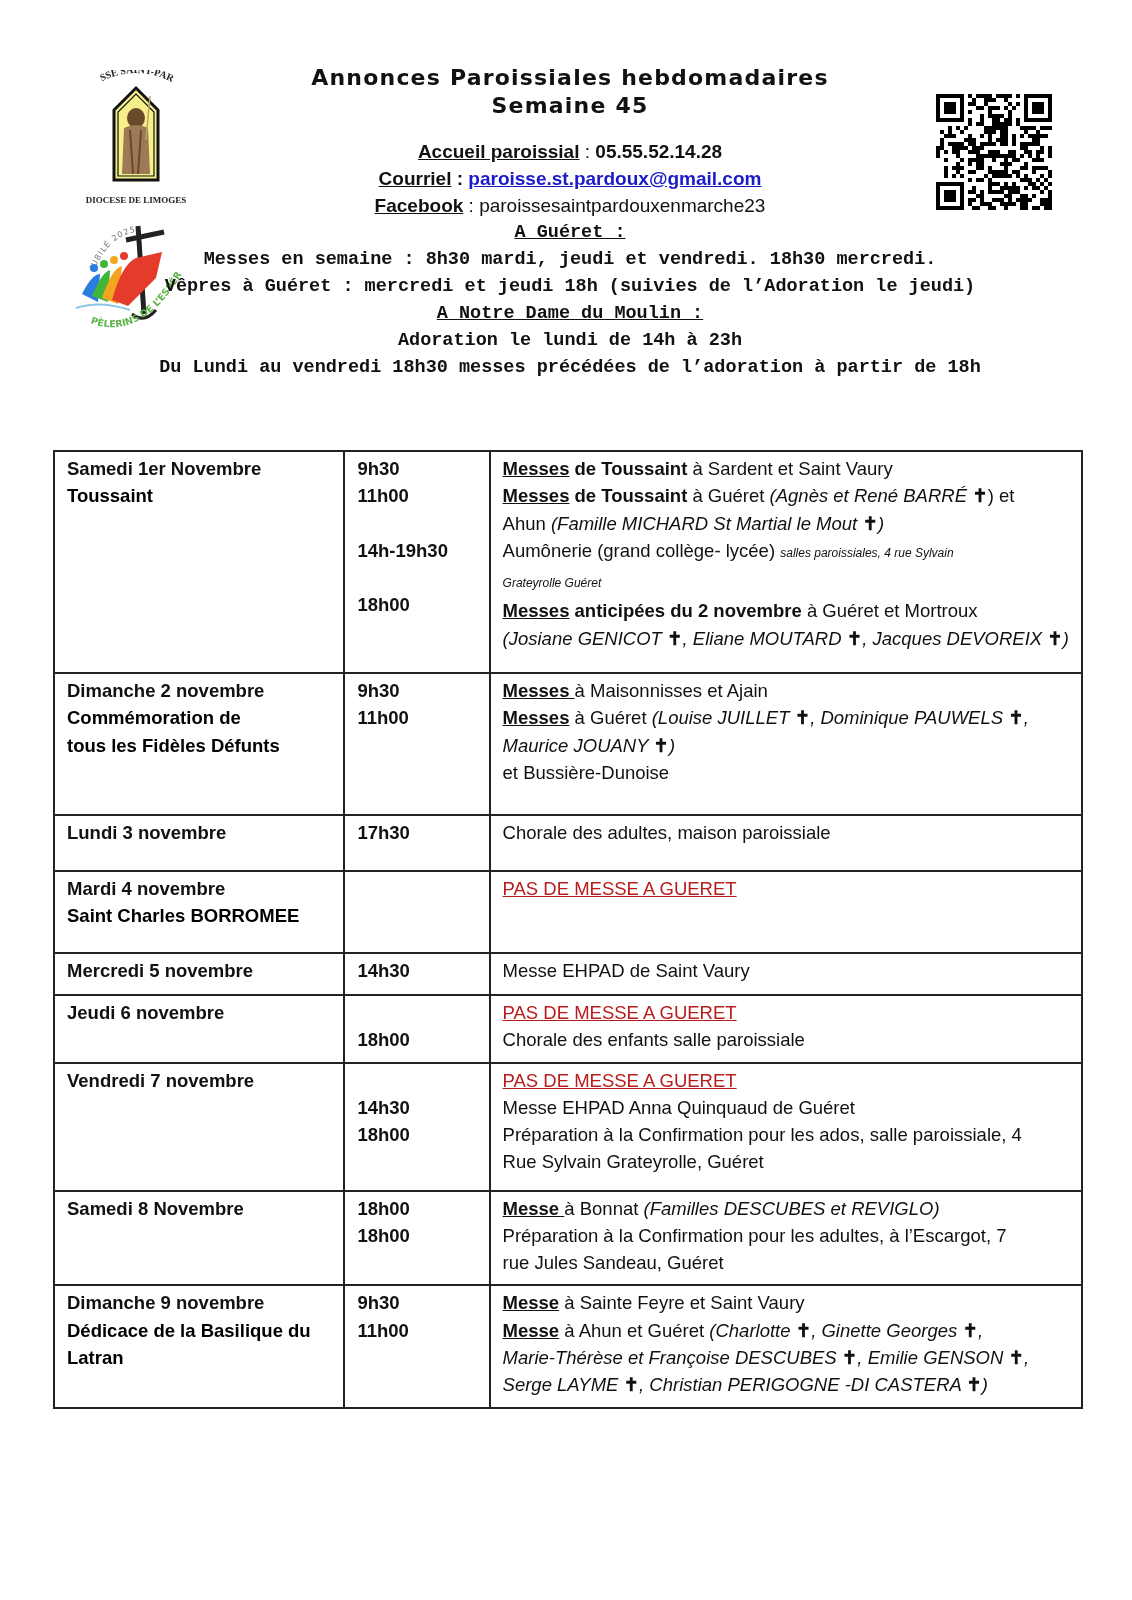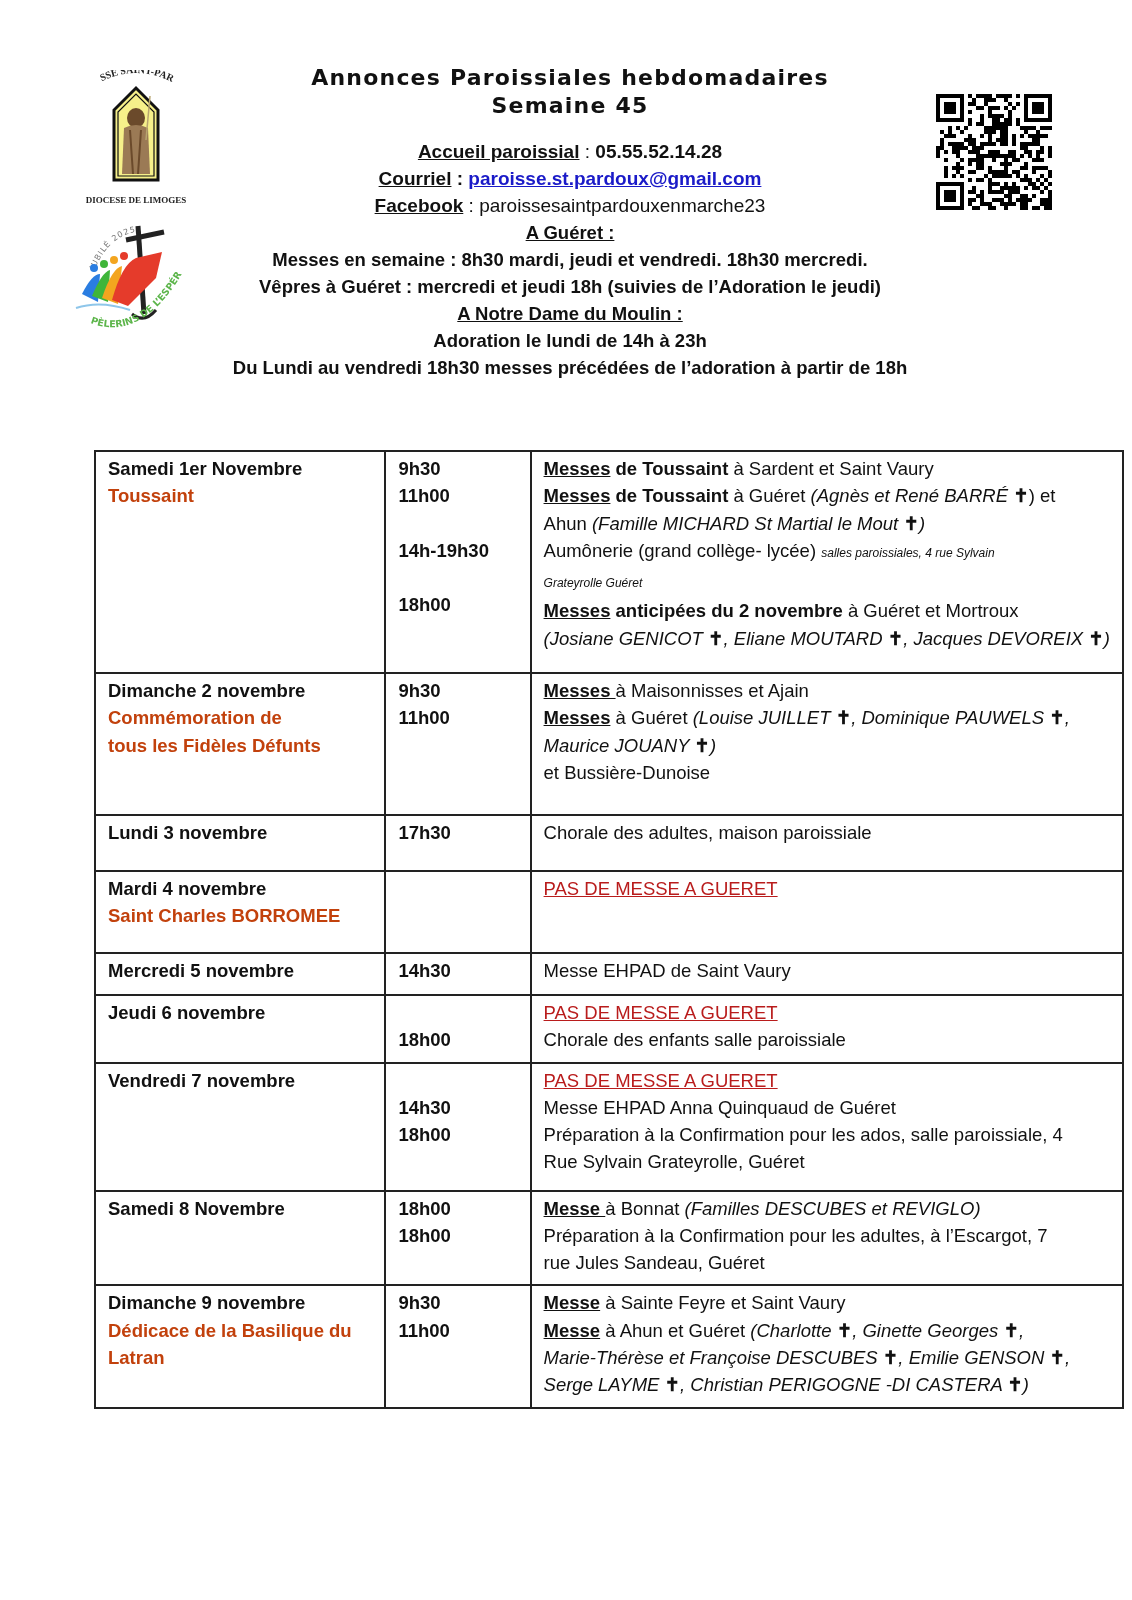--- a/index.html
+++ b/index.html
@@ -13,31 +13,31 @@
   #qr { left: 936px; top: 94px; width: 116px; height: 116px; }
 
   
   .header { position: absolute; left: 150px; width: 840px; top: 64px; text-align: center; }
   .title { font-family: "DejaVu Sans", sans-serif; font-weight: bold; font-size: 22px;
            letter-spacing: 1.2px; line-height: 28px; color: #111; }
   .contact { margin-top: 18px; font-family: "Liberation Sans", sans-serif; font-size: 19px; line-height: 27px; }
   .contact .lbl { font-weight: bold; text-decoration: underline; }
   .contact .val-bold { font-weight: bold; }
   .contact a { color: #1a1ac8; font-weight: bold; text-decoration: underline; margin-top: 12px; }
-  .info { font-size: 18.5px; font-weight: bold; line-height: 27px; }
+  .info { font-size: 18.5px; font-weight: bold; line-height: 27px; font-family: Liberation Mono, monospace; }
   .info .u { text-decoration: underline; }
 
   
   table.sched { position: absolute; left: 53px; top: 450px; width: 1030px;
-                border-collapse: collapse; font-family: "Liberation Sans", sans-serif; font-size: 18.5px; margin-left: 41px; }
+                border-collapse: collapse; font-family: "Liberation Sans", sans-serif; font-size: 18.5px; }
   table.sched td { border: 2px solid #222; vertical-align: top; padding: 3px 12px 8px 12px; line-height: 27.3px; }
   td.c-day { width: 266px; font-weight: bold; }
   td.c-time { width: 120px; font-weight: bold; }
   td.c-desc { width: auto; }
-  .feast { color: #c2410c; font-weight: bold; }
+  .feast { color: #000000; font-weight: bold; }
   .nomass { color: #b91c1c; font-weight: normal; text-decoration: underline; }
   .u { text-decoration: underline; }
   .b { font-weight: bold; }
   .i { font-style: italic; }
   .small-i { font-style: italic; font-size: 12px; }
   .cross { font-style: normal; font-weight: bold; }
   .blank { display: block; height: 27.3px; }
   .line { display: block; }
 </style>
 </head>

